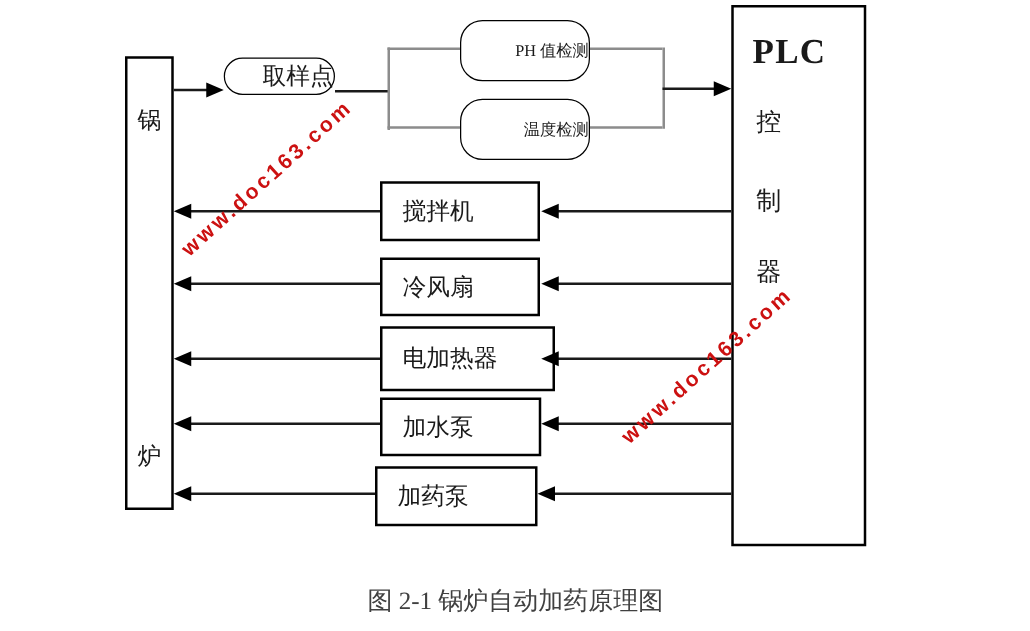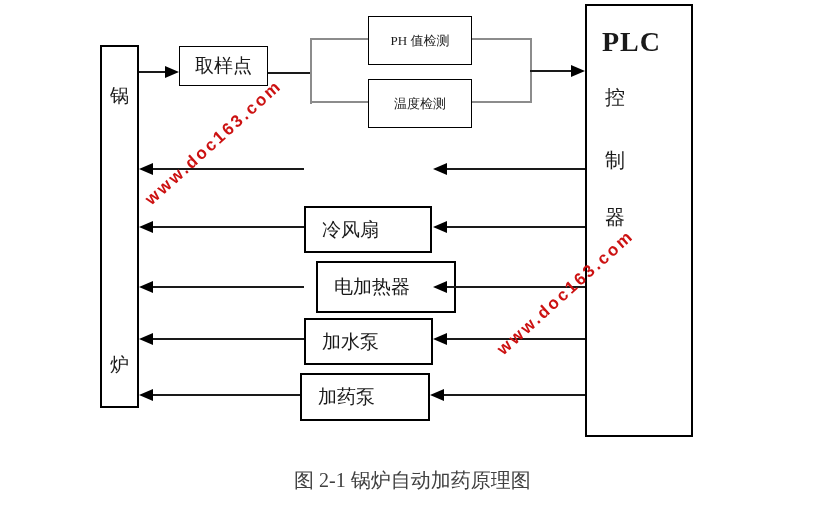--- a/index.html
+++ b/index.html
@@ -12,30 +12,30 @@
     overflow:hidden;
   }
   
   .dbox{
     position:absolute;
     border:2px solid #000;
     background:#fff;
     box-sizing:border-box;
     display:flex;align-items:center;
   }
-  .center{justify-content:center;}
+  .center{justify-content:flex-end;border-radius:18px;}
   .box-boiler{left:100px;top:45px;width:39px;height:363px;}
-  .box-sampling{left:179px;top:46px;width:89px;height:40px;border-width:1.5px;font-size:19px;}
+  .box-sampling{left:179px;top:46px;width:89px;height:30px;border-width:1.5px;font-size:19px;}
   .box-ph{left:368px;top:16px;width:104px;height:49px;border-width:1.5px;font-size:13px;}
   .box-temp{left:368px;top:79px;width:104px;height:49px;border-width:1.5px;font-size:13px;}
   .box-plc{left:585px;top:4px;width:108px;height:433px;}
   .devbox{left:304px;width:128px;font-size:19px;padding-left:16px;}
   .box-mixer{top:145px;height:48px;}
   .box-fan{top:206px;height:47px;}
-  .box-heater{top:261px;width:140px;height:52px;margin-left:12px;}
+  .box-heater{top:261px;width:140px;height:52px;}
   .box-waterpump{top:318px;width:129px;height:47px;font-family:Liberation Serif, serif;}
   .box-dosingpump{left:300px;top:373px;width:130px;height:48px;}
 
   .boiler-char{position:absolute;left:0;width:100%;text-align:center;font-size:19px;}
   .boiler-char.top{top:36px;}
   .boiler-char.bottom{top:305px;}
 
   .plc-line{position:absolute;left:18px;font-size:20px;}
   .plc-title{top:20px;left:15px;font-size:28px;letter-spacing:1px;font-weight:bold;}
   .plc-l2{top:78px;}
@@ -97,20 +97,23 @@
     <span>温度检测</span>
   </div>
 
   <div class="dbox box-plc">
     <span class="plc-line plc-title">PLC</span>
     <span class="plc-line plc-l2">控</span>
     <span class="plc-line plc-l3">制</span>
     <span class="plc-line plc-l4">器</span>
   </div>
 
+  <div class="dbox devbox box-mixer">
+    <span>搅拌机</span>
+  </div>
   <div class="dbox devbox box-fan">
     <span>冷风扇</span>
   </div>
   <div class="dbox devbox box-heater">
     <span>电加热器</span>
   </div>
   <div class="dbox devbox box-waterpump">
     <span>加水泵</span>
   </div>
   <div class="dbox devbox box-dosingpump">

